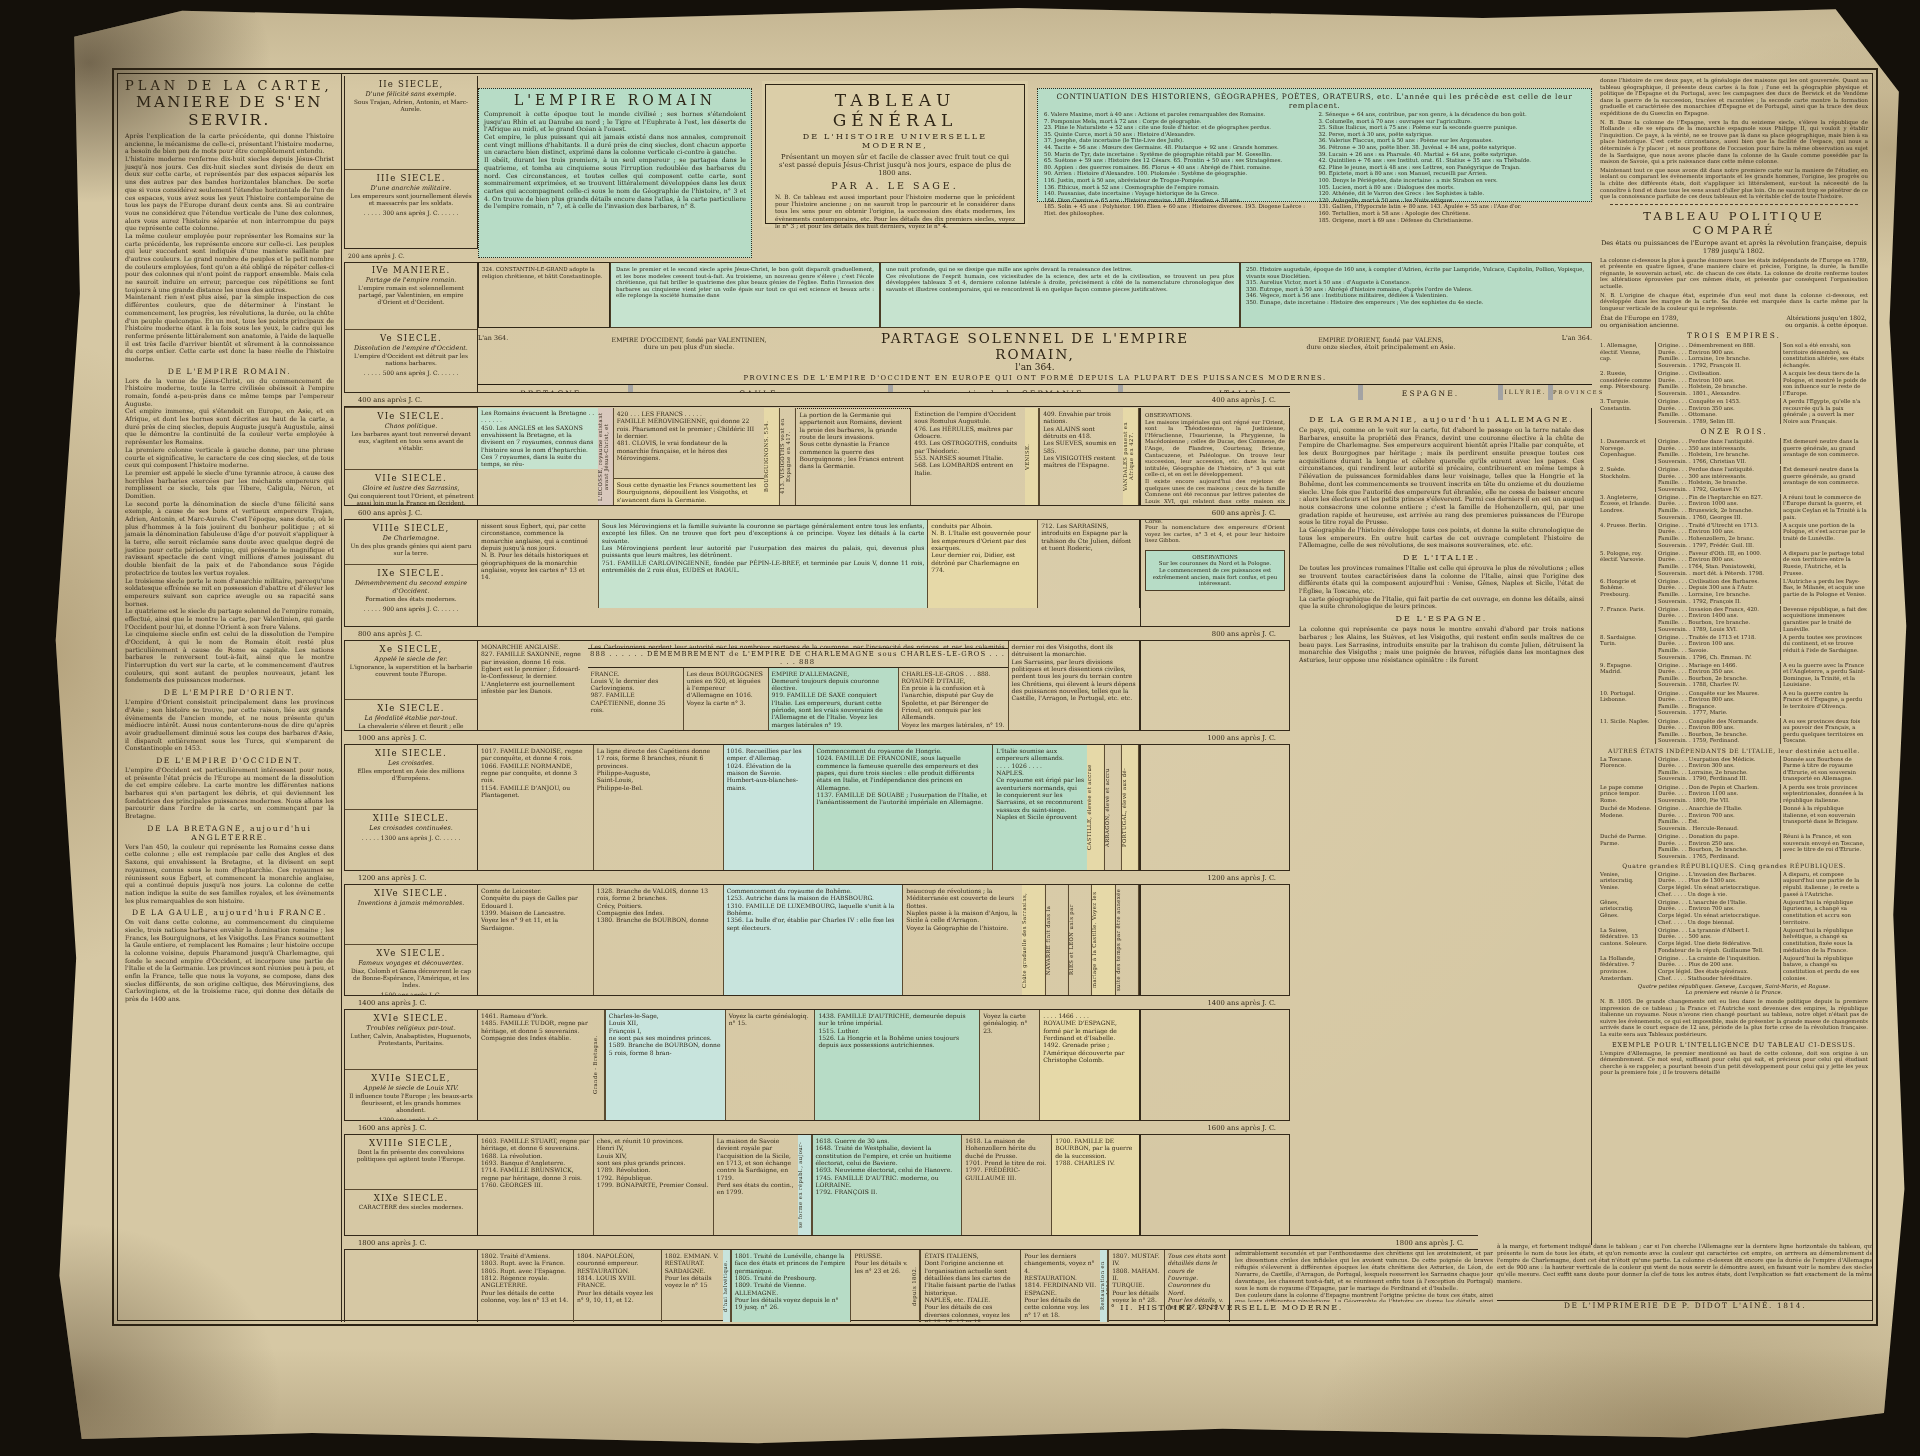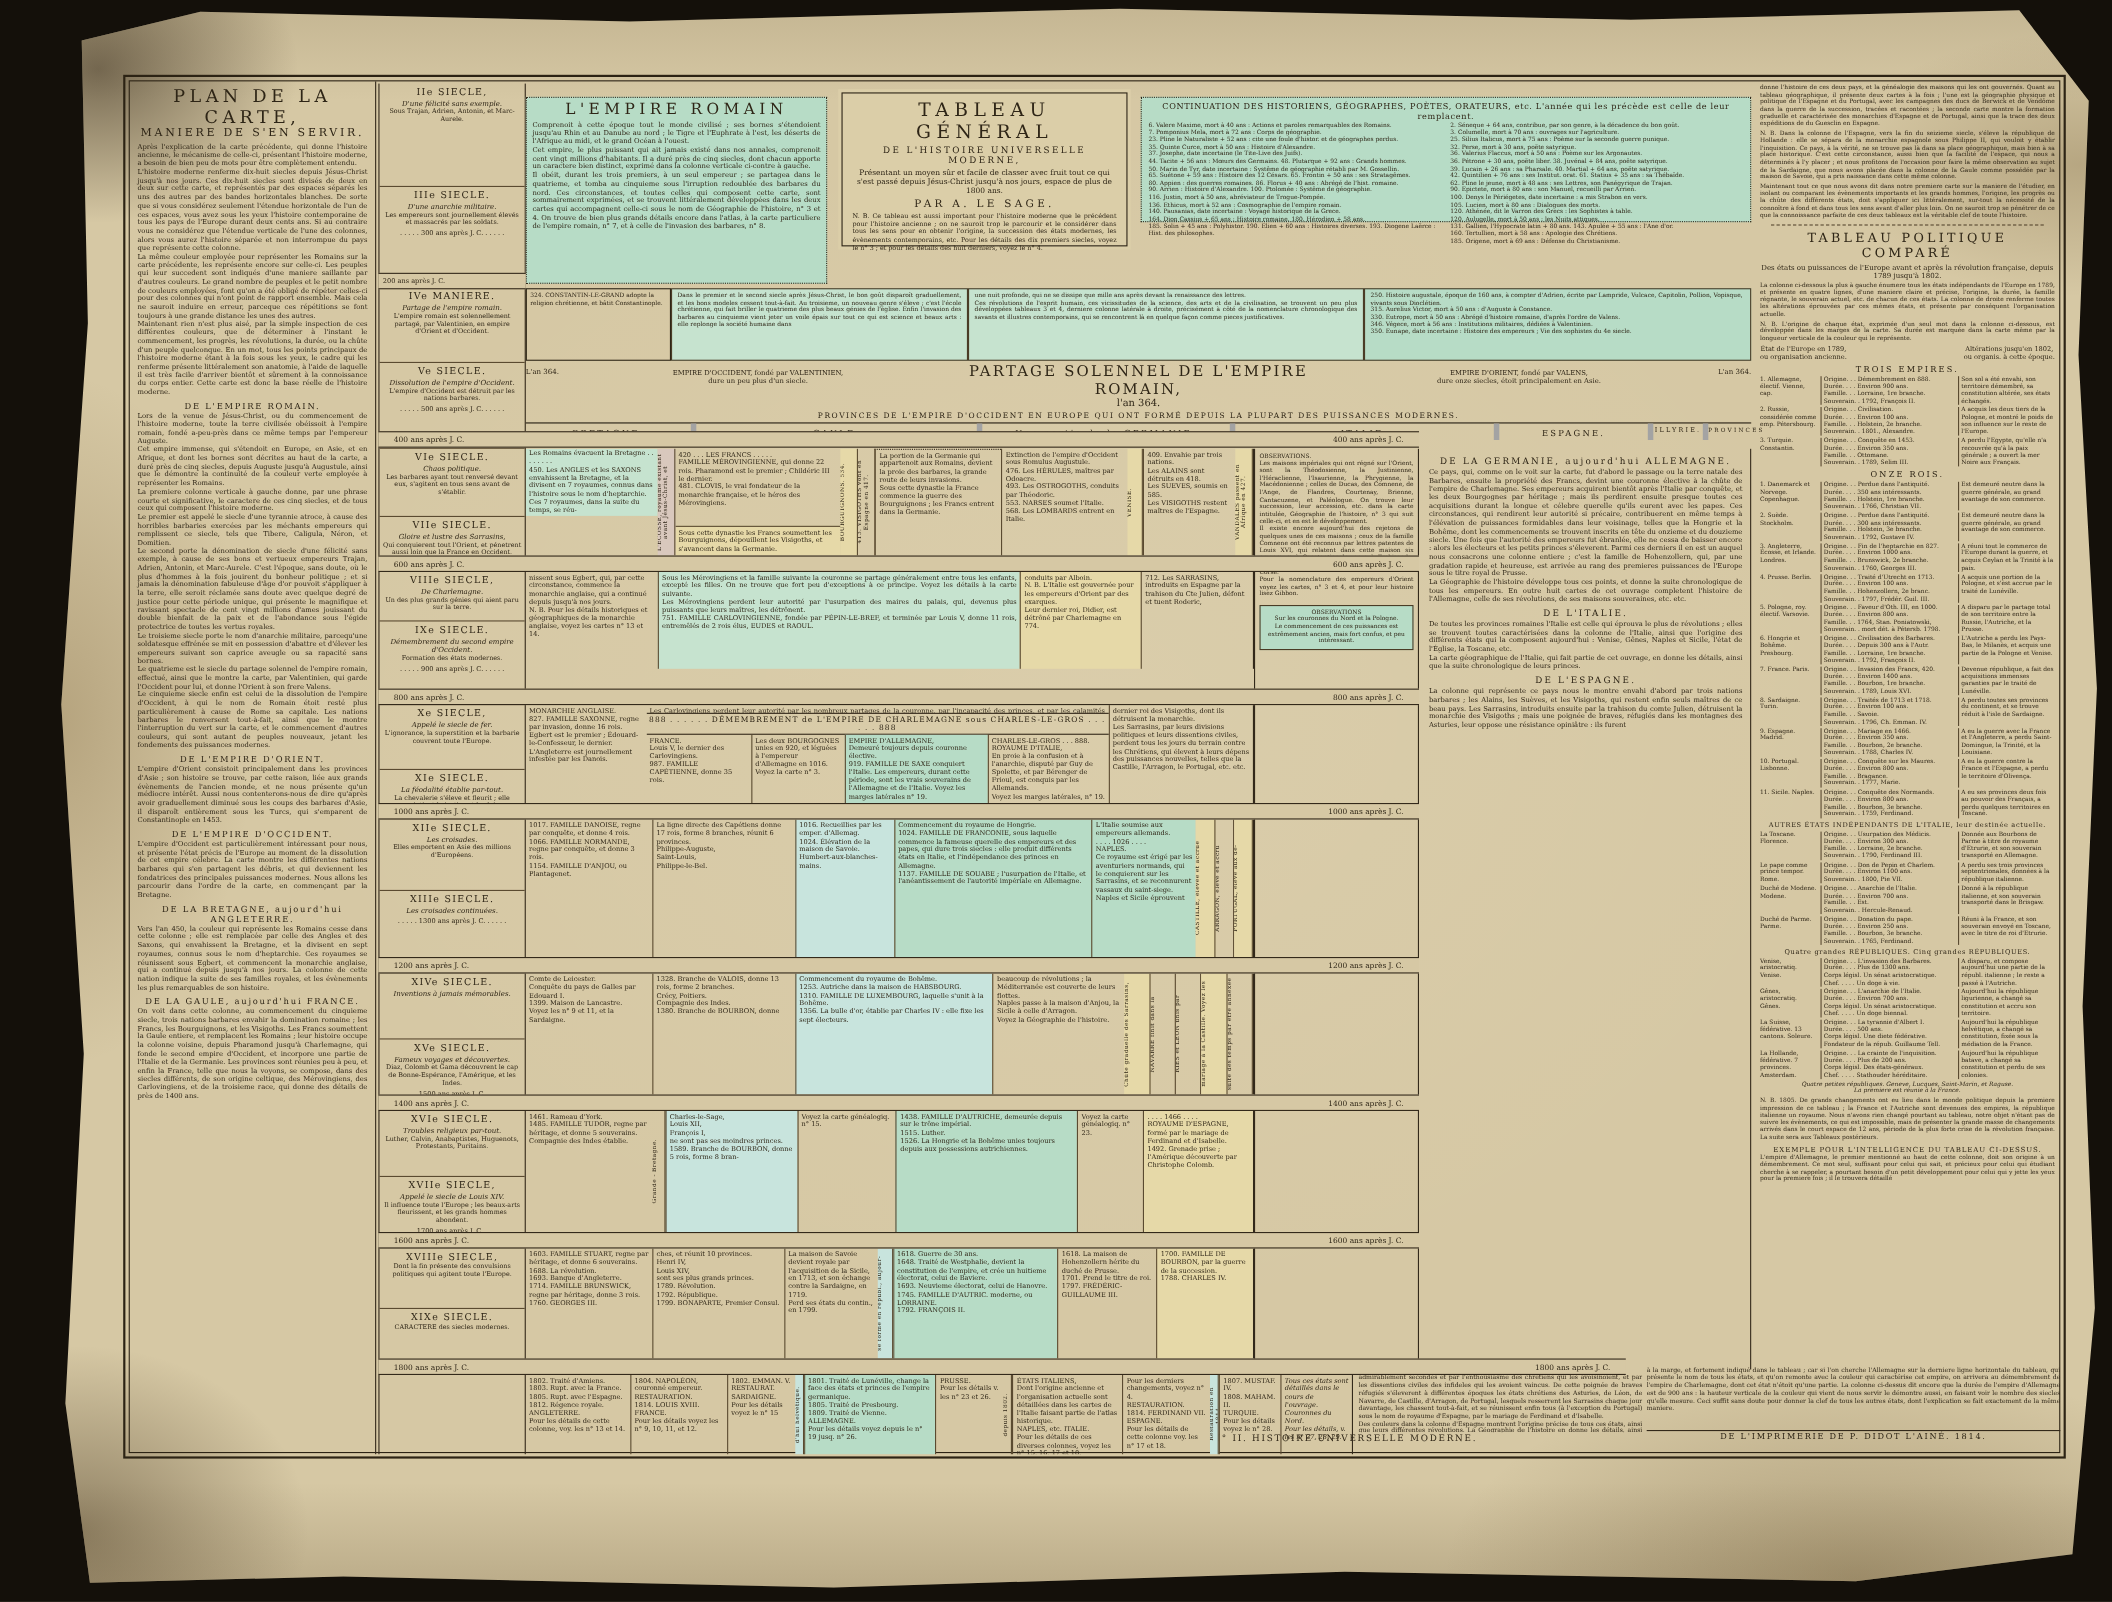--- a/index.html
+++ b/index.html
@@ -63,22 +63,22 @@
   .subflex{display:flex;flex:1}
   .bannerline{border-top:1px solid #33291a;border-bottom:1px solid #33291a;font-size:6.8px;letter-spacing:1px;text-align:center;padding:1px 0}
   .charl{position:absolute;left:478px;width:662px;height:18px;z-index:3;display:flex;align-items:center;justify-content:center;
     font-size:8px;letter-spacing:1.6px;border-top:1.2px solid #33291a;border-bottom:1.2px solid #33291a}
   
   #orientcol{position:absolute;left:1140px;top:408px;width:150px;height:837px;border-left:1.2px solid #33291a;border-right:1.2px solid #33291a;padding:4px 4px;z-index:1}
   #provcol{position:absolute;left:1292px;top:408px;width:300px;height:837px;border-right:1.4px solid #33291a;padding:3px 7px;z-index:1}
   .phead{text-align:center;font-size:8px;letter-spacing:2px;margin:4px 0 2px 0}
   
   #leftcol{position:absolute;left:118px;top:74px;width:224px;height:1248px;padding:4px 7px;overflow:hidden}
-  #leftcol .lt1{text-align:center;font-size:16px;letter-spacing:4px}
-  #leftcol .lt2{text-align:center;font-size:10px;letter-spacing:2.5px;margin-bottom:3px}
+  #leftcol .lt1{font-size:13px;letter-spacing:4px}
+  #leftcol .lt2{text-align:center;font-size:15px;letter-spacing:2.5px;margin-bottom:3px}
   #leftcol .shead{text-align:center;font-size:7.6px;letter-spacing:1.6px;margin:4px 0 1px 0}
   #rightcol{position:absolute;left:1594px;top:74px;width:280px;height:1166px;padding:3px 6px;overflow:hidden}
   .pol-title{text-align:center;font-size:11.5px;letter-spacing:3px;margin-top:4px}
   .pol-sub{text-align:center;font-size:6.4px;margin:2px 0}
   .pol-colheads{display:flex;justify-content:space-between;font-size:6px;margin-top:3px}
   .pol-h{text-align:center;font-size:7.4px;letter-spacing:2px;margin:3px 0 1px 0}
   .pitem{display:flex;gap:3px;margin:1.6px 0;font-size:5.4px;line-height:1.22}
   .pname{width:52px;flex:none}
   .pfields{width:122px;flex:none;white-space:pre-line;border-left:.8px solid #5a4a30;padding-left:2px}
   .palt{flex:1;white-space:pre-line;border-left:.8px solid #5a4a30;padding-left:2px}

